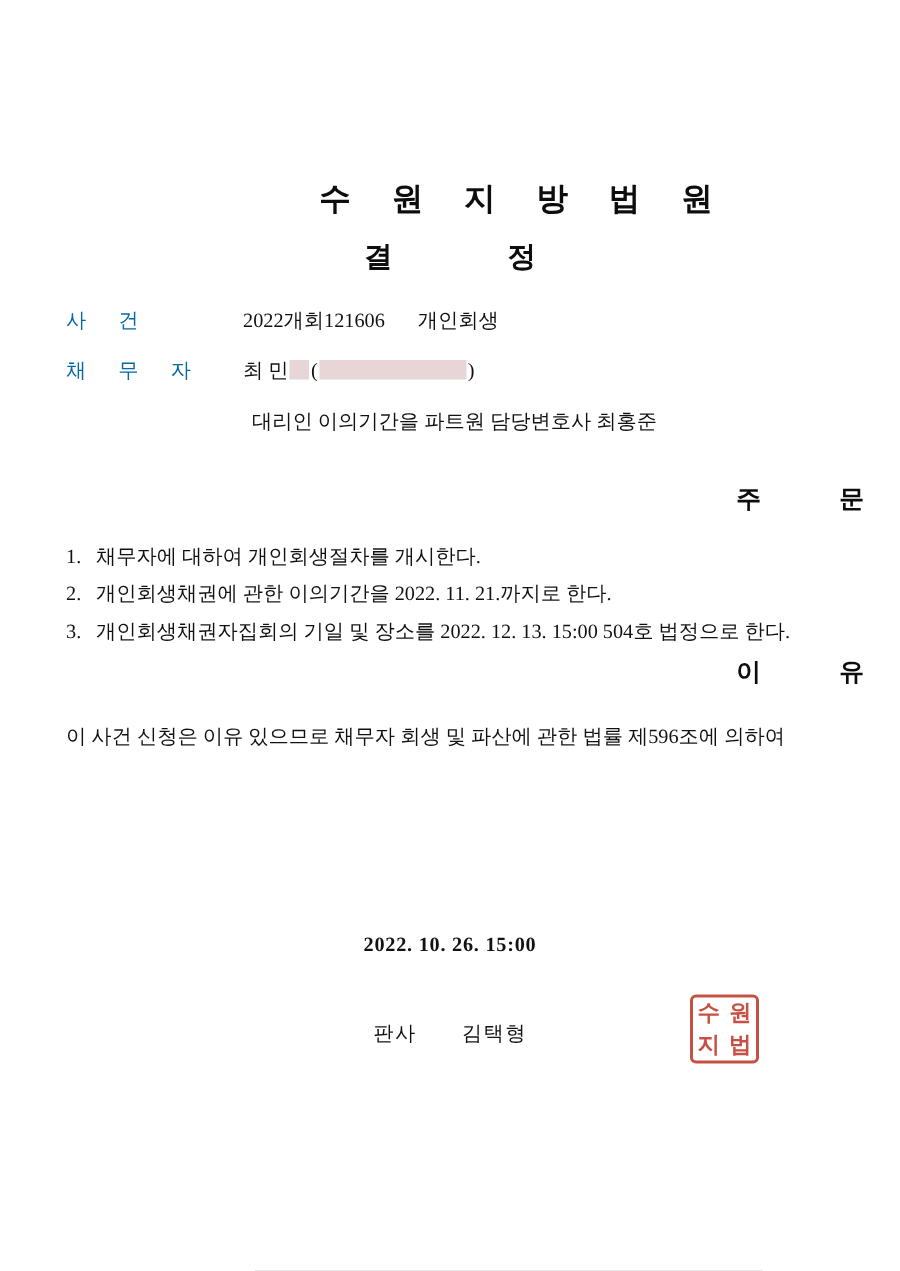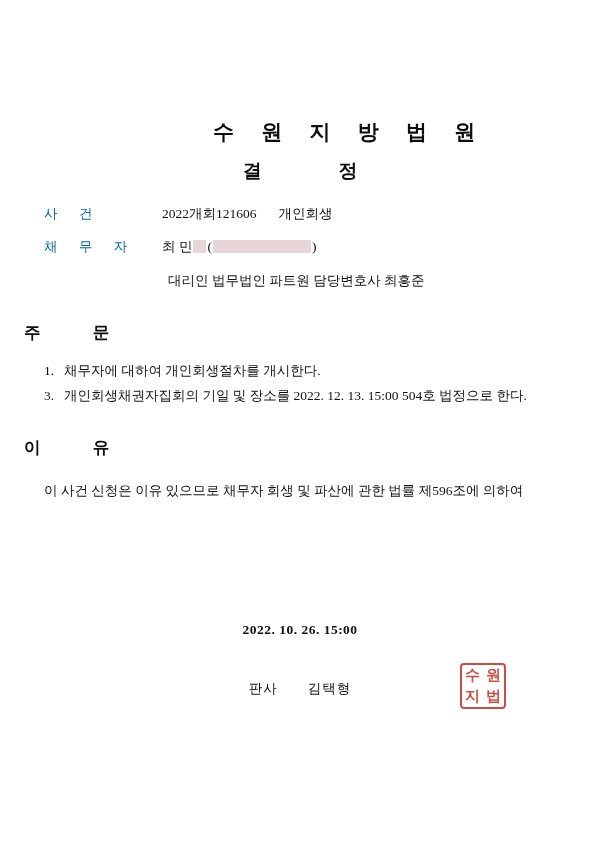--- a/index.html
+++ b/index.html
@@ -96,21 +96,21 @@
     top: 272px;
     font-size: 13.5px;
     white-space: nowrap;
   }
 
   
   .section-heading {
     position: absolute;
     left: 0;
     width: 600px;
-    text-align: left;
+    text-align: right;
     font-size: 16.5px;
     font-weight: bold;
     letter-spacing: 24px;
     text-indent: 24px;
     color: #0d0d0d;
   }
   #heading-main { top: 322px; }
   #heading-reason { top: 437px; }
 
   
@@ -209,29 +209,32 @@
     <div class="decision-title">결      정</div>
 
     <div class="field-row" style="left:44px; top:205px;">
       <span class="field-label">사    건</span><span class="field-value case-no">2022개회121606</span><span class="field-value">개인회생</span>
     </div>
 
     <div class="field-row" style="left:44px; top:238px;">
       <span class="field-label">채 무 자</span><span class="field-value">최  민</span><span class="redaction-small"></span><span class="field-value">(</span><span class="redaction"></span><span class="field-value">)</span>
     </div>
 
-    <div class="agent-row">대리인 법무법인 파트원 담당변호사 최홍준</div>
+    <div class="agent-row">대리인 이의기간을 파트원 담당변호사 최홍준</div>
 
     <div class="section-heading" id="heading-main">주      문</div>
 
     <div class="order-list">
       <div class="order-item">
         <span class="order-num">1.</span><span>채무자에 대하여 개인회생절차를 개시한다.</span>
       </div>
       <div class="order-item">
+        <span class="order-num">2.</span><span>개인회생채권에 관한 이의기간을 2022. 11. 21.까지로 한다.</span>
+      </div>
+      <div class="order-item">
         <span class="order-num">3.</span><span>개인회생채권자집회의 기일 및 장소를 2022. 12. 13. 15:00 504호 법정으로 한다.</span>
       </div>
     </div>
 
     <div class="section-heading" id="heading-reason">이      유</div>
 
     <div class="reason-body">
       <span>이 사건 신청은 이유 있으므로 채무자 회생 및 파산에 관한 법률 제596조에 의하여</span>
     </div>
 

